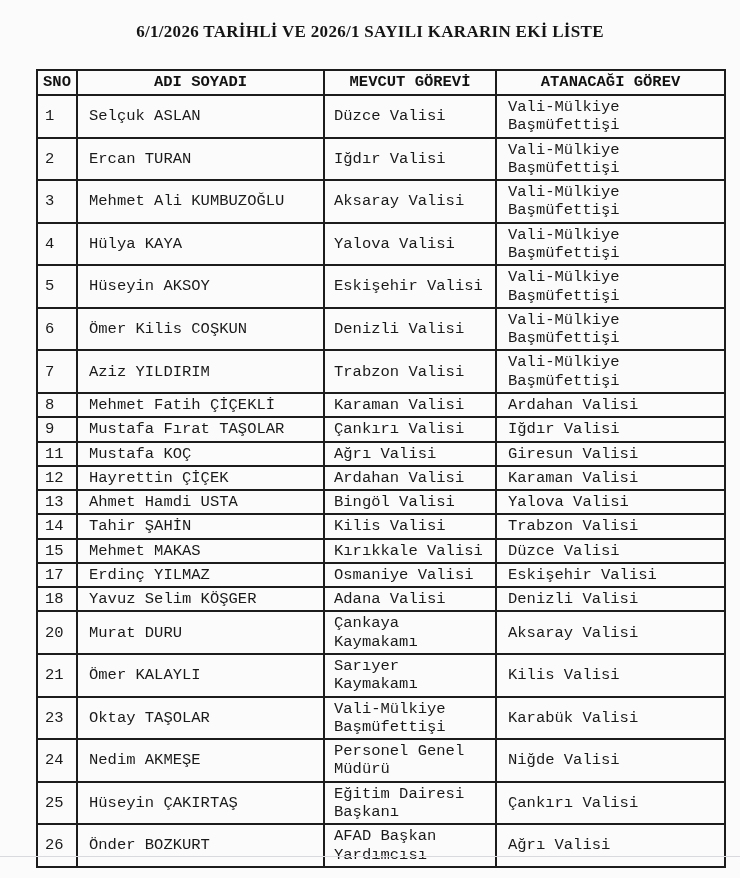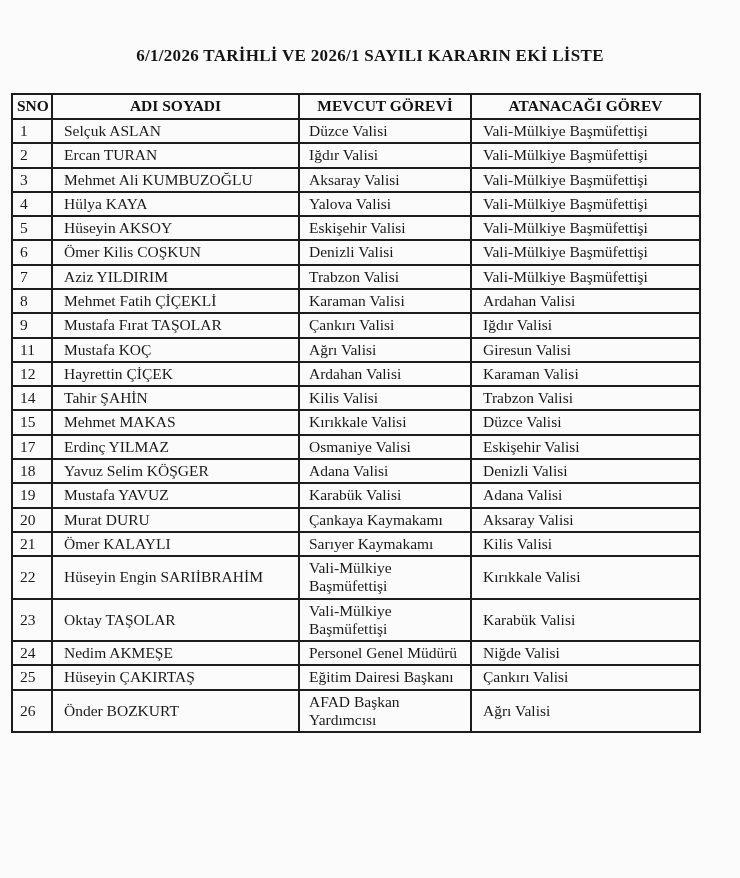--- a/index.html
+++ b/index.html
@@ -18,28 +18,28 @@
     position: relative;
   }
   .doc-title {
     text-align: center;
     font-weight: bold;
     font-size: 17px;
     letter-spacing: 0.3px;
     padding-top: 22px;
     margin-bottom: 27px;
     color: #151515;
-    margin-top: 24px;
   }
   table.appointments {
     border-collapse: collapse;
     table-layout: fixed;
-    margin-left: 11px;
+    margin-left: 36px;
     width: 688px;
     font-size: 15.5px;
+    font-family: Liberation Mono, monospace;
   }
   table.appointments th,
   table.appointments td {
     border: 2px solid #1c1c1c;
     vertical-align: middle;
     line-height: 1.18;
   }
   table.appointments th {
     font-weight: bold;
     text-align: center;
@@ -160,20 +160,26 @@
           <td class="col-current">Ağrı Valisi</td>
           <td class="col-assigned">Giresun Valisi</td>
         </tr>
         <tr>
           <td class="col-sno">12</td>
           <td class="col-name">Hayrettin ÇİÇEK</td>
           <td class="col-current">Ardahan Valisi</td>
           <td class="col-assigned">Karaman Valisi</td>
         </tr>
         <tr>
+          <td class="col-sno">13</td>
+          <td class="col-name">Ahmet Hamdi USTA</td>
+          <td class="col-current">Bingöl Valisi</td>
+          <td class="col-assigned">Yalova Valisi</td>
+        </tr>
+        <tr>
           <td class="col-sno">14</td>
           <td class="col-name">Tahir ŞAHİN</td>
           <td class="col-current">Kilis Valisi</td>
           <td class="col-assigned">Trabzon Valisi</td>
         </tr>
         <tr>
           <td class="col-sno">15</td>
           <td class="col-name">Mehmet MAKAS</td>
           <td class="col-current">Kırıkkale Valisi</td>
           <td class="col-assigned">Düzce Valisi</td>
@@ -184,44 +190,32 @@
           <td class="col-current">Osmaniye Valisi</td>
           <td class="col-assigned">Eskişehir Valisi</td>
         </tr>
         <tr>
           <td class="col-sno">18</td>
           <td class="col-name">Yavuz Selim KÖŞGER</td>
           <td class="col-current">Adana Valisi</td>
           <td class="col-assigned">Denizli Valisi</td>
         </tr>
         <tr>
-          <td class="col-sno">19</td>
-          <td class="col-name">Mustafa YAVUZ</td>
-          <td class="col-current">Karabük Valisi</td>
-          <td class="col-assigned">Adana Valisi</td>
-        </tr>
-        <tr>
           <td class="col-sno">20</td>
           <td class="col-name">Murat DURU</td>
           <td class="col-current">Çankaya Kaymakamı</td>
           <td class="col-assigned">Aksaray Valisi</td>
         </tr>
         <tr>
           <td class="col-sno">21</td>
           <td class="col-name">Ömer KALAYLI</td>
           <td class="col-current">Sarıyer Kaymakamı</td>
           <td class="col-assigned">Kilis Valisi</td>
         </tr>
         <tr>
-          <td class="col-sno">22</td>
-          <td class="col-name">Hüseyin Engin SARIİBRAHİM</td>
-          <td class="col-current">Vali-Mülkiye Başmüfettişi</td>
-          <td class="col-assigned">Kırıkkale Valisi</td>
-        </tr>
-        <tr>
           <td class="col-sno">23</td>
           <td class="col-name">Oktay TAŞOLAR</td>
           <td class="col-current">Vali-Mülkiye Başmüfettişi</td>
           <td class="col-assigned">Karabük Valisi</td>
         </tr>
         <tr>
           <td class="col-sno">24</td>
           <td class="col-name">Nedim AKMEŞE</td>
           <td class="col-current">Personel Genel Müdürü</td>
           <td class="col-assigned">Niğde Valisi</td>

